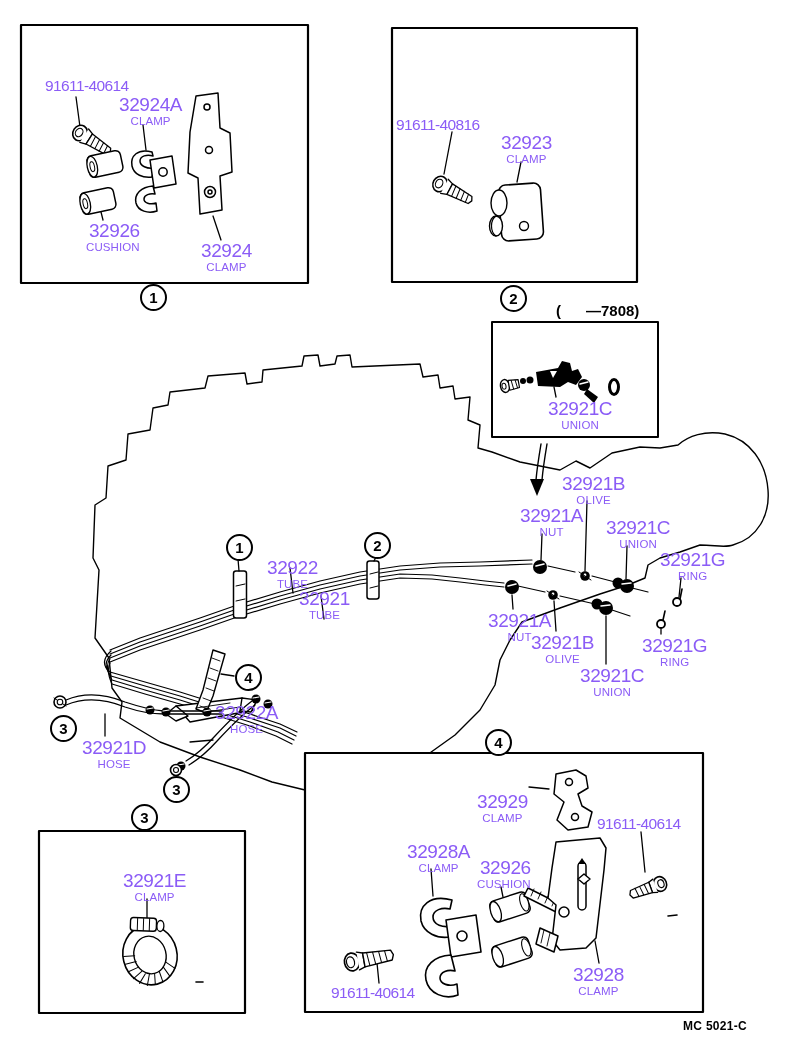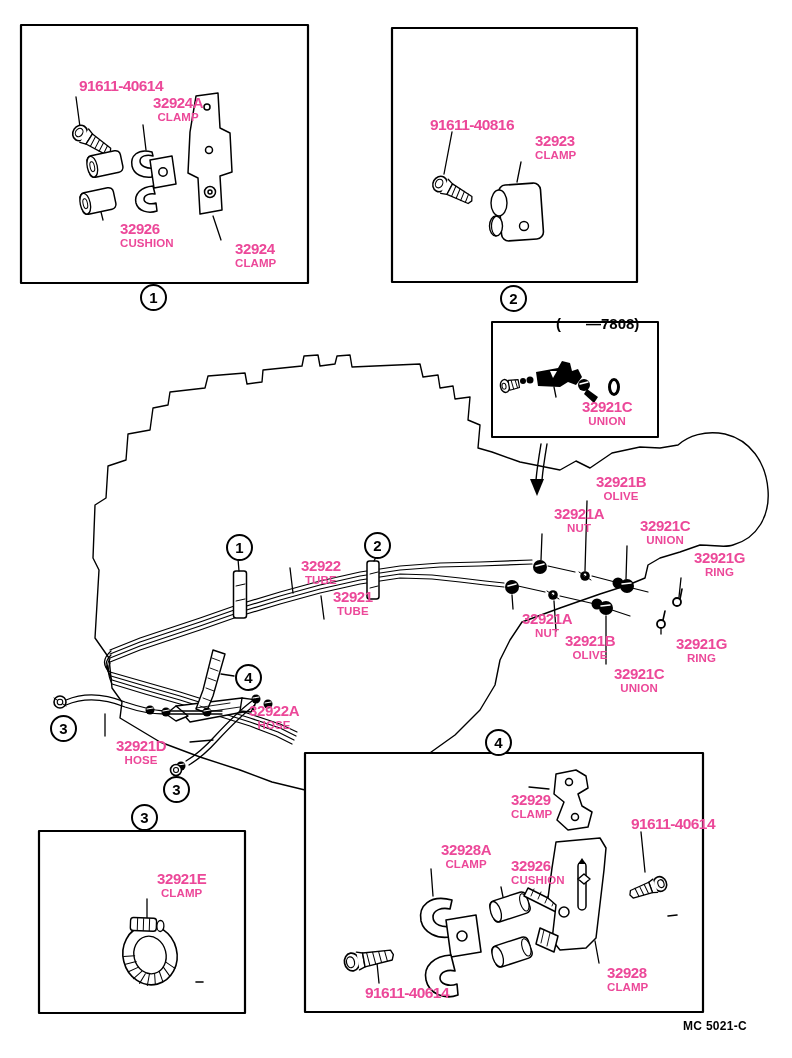--- a/index.html
+++ b/index.html
@@ -2,22 +2,22 @@
 <html><head>
 <meta charset="utf-8">
 <style>
   html,body{margin:0;padding:0;background:#e8e8e8;}
   .page{
     position:relative;width:792px;height:1058px;background:#ffffff;
     font-family:"Liberation Sans", sans-serif;color:#000;overflow:hidden;
     margin:0 auto;
   }
   svg.art{position:absolute;left:0;top:0;z-index:1;}
-  .plabel{position:absolute;z-index:3;font-weight:700;line-height:1;white-space:nowrap;color:#ec4899;margin-left:34px;}
-  .pn{display:block;font-size:15px;letter-spacing:-0.4px;}
+  .plabel{position:absolute;z-index:3;font-weight:400;line-height:1;white-space:nowrap;color:#8b5cf6;}
+  .pn{display:block;font-size:19px;letter-spacing:-0.4px;text-align:right;}
   .pn-sm{display:block;font-size:15.5px;letter-spacing:-0.6px;}
   .pd{display:block;font-size:11.5px;margin-top:2px;letter-spacing:0.1px;text-align:center;}
   .caption{position:absolute;z-index:3;font-weight:700;font-size:15px;white-space:pre;letter-spacing:0px;}
   .callout{
     position:absolute;z-index:3;width:23px;height:23px;border:2px solid #000;border-radius:50%;
     background:#fff;display:flex;align-items:center;justify-content:center;
     font-size:15px;font-weight:700;
   }
   .footer-code{position:absolute;z-index:3;font-weight:700;font-size:12px;letter-spacing:0.3px;}
 </style>
@@ -396,21 +396,21 @@
     </div>
 
 <div class="plabel" style="left:396px;top:117px;">
   <span class="pn-sm">91611-40816</span>
     </div>
 <div class="plabel" style="left:501px;top:133px;">
   <span class="pn">32923</span>
   <span class="pd">CLAMP</span>
     </div>
 
-<div class="caption" style="left:556px;top:315px;">(      —7808)</div>
+<div class="caption" style="left:556px;top:302px;">(      —7808)</div>
 <div class="plabel" style="left:548px;top:399px;">
   <span class="pn">32921C</span>
   <span class="pd">UNION</span>
     </div>
 
 <div class="plabel" style="left:267px;top:558px;">
   <span class="pn">32922</span>
   <span class="pd">TUBE</span>
     </div>
 <div class="plabel" style="left:299px;top:589px;">

